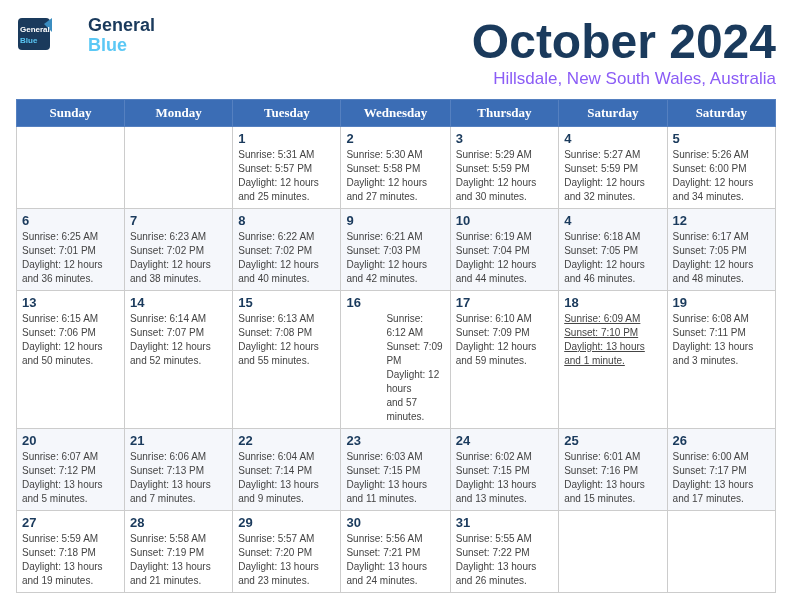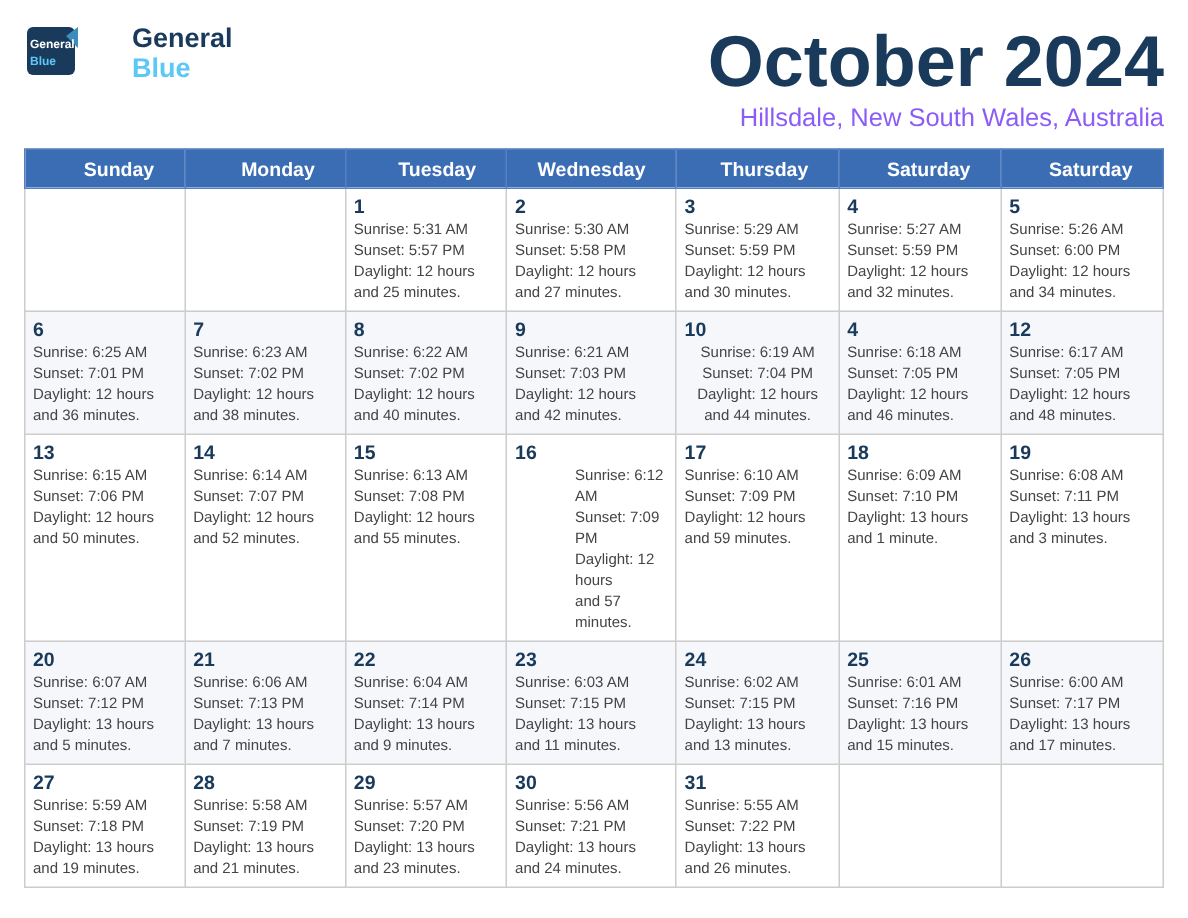--- a/index.html
+++ b/index.html
@@ -46,25 +46,26 @@
       color: #8b5cf6;
     }
     .calendar {
       width: 100%;
       border-collapse: collapse;
       border: 1px solid #ccc;
     }
     .calendar th {
       background: #3b6db5;
       color: #fff;
-      text-align: right;
-      padding: 5px 20px;
+      text-align: center;
+      padding: 5px 6px;
       font-size: 13px;
       border: 1px solid #5580c0;
       font-weight: bold;
+      font-family: Liberation Serif, serif;
     }
     .calendar td {
       border: 1px solid #ccc;
       vertical-align: top;
       padding: 4px 5px;
       font-size: 10.5px;
       color: #333;
       width: 110px;
       min-height: 80px;
       background: #fff;
@@ -191,21 +192,21 @@
         </td>
         <td>
           <span class="day-num">9</span>
           <div class="day-detail" style="white-space: pre-line;">Sunrise: 6:21 AM
 Sunset: 7:03 PM
 Daylight: 12 hours
 and 42 minutes.</div>
         </td>
         <td>
           <span class="day-num">10</span>
-          <div class="day-detail" style="white-space: pre-line; text-align: center;">Sunrise: 6:19 AM
+          <div class="day-detail" style="white-space: pre-line;">Sunrise: 6:19 AM
 Sunset: 7:04 PM
 Daylight: 12 hours
 and 44 minutes.</div>
         </td>
         <td>
           <span class="day-num">4</span>
           <div class="day-detail" style="white-space: pre-line;">Sunrise: 6:18 AM
 Sunset: 7:05 PM
 Daylight: 12 hours
 and 46 minutes.</div>
@@ -249,21 +250,21 @@
         </td>
         <td>
           <span class="day-num">17</span>
           <div class="day-detail" style="white-space: pre-line;">Sunrise: 6:10 AM
 Sunset: 7:09 PM
 Daylight: 12 hours
 and 59 minutes.</div>
         </td>
         <td>
           <span class="day-num">18</span>
-          <div class="day-detail" style="white-space: pre-line;">Sunrise: 6:09 AM
+          <div class="day-detail" style="white-space: pre-line; text-decoration: underline;">Sunrise: 6:09 AM
 Sunset: 7:10 PM
 Daylight: 13 hours
 and 1 minute.</div>
         </td>
         <td>
           <span class="day-num">19</span>
           <div class="day-detail" style="white-space: pre-line;">Sunrise: 6:08 AM
 Sunset: 7:11 PM
 Daylight: 13 hours
 and 3 minutes.</div>

